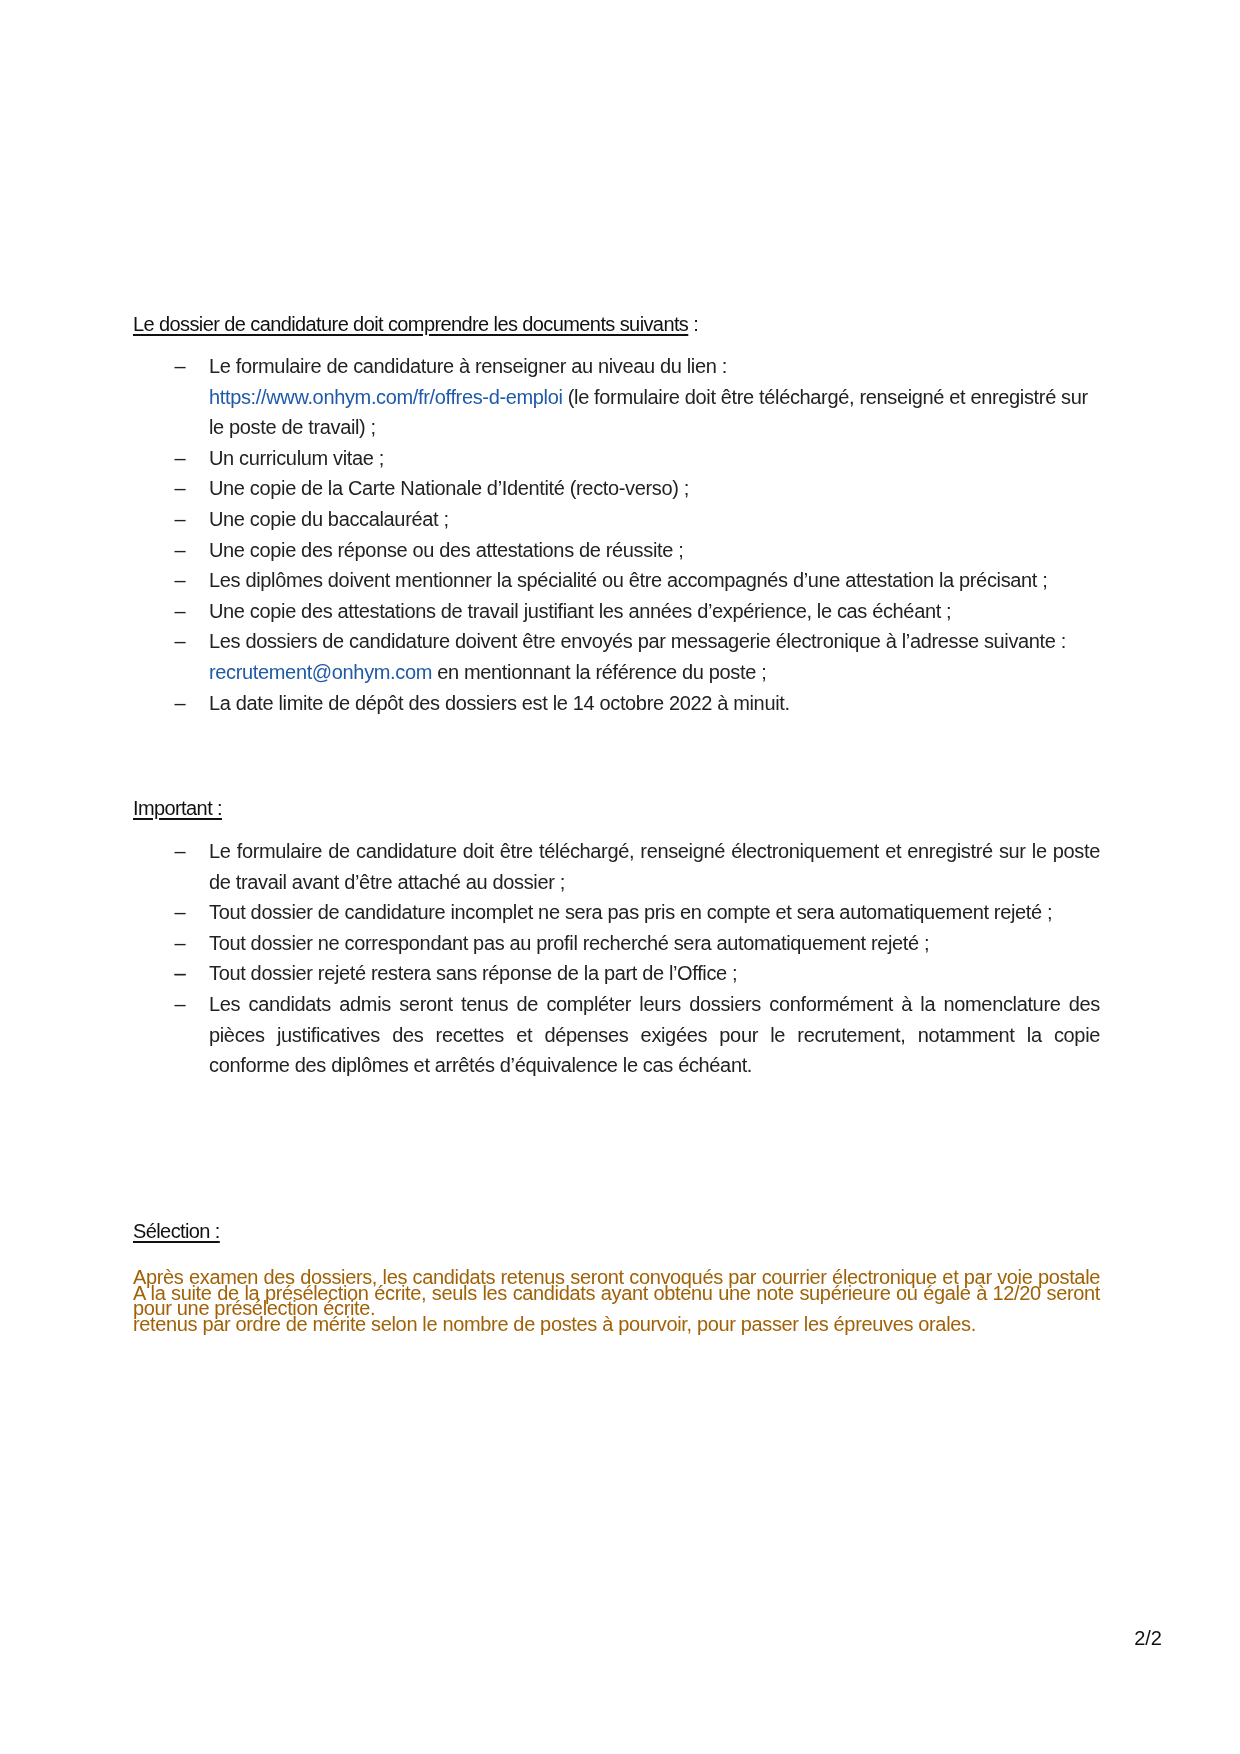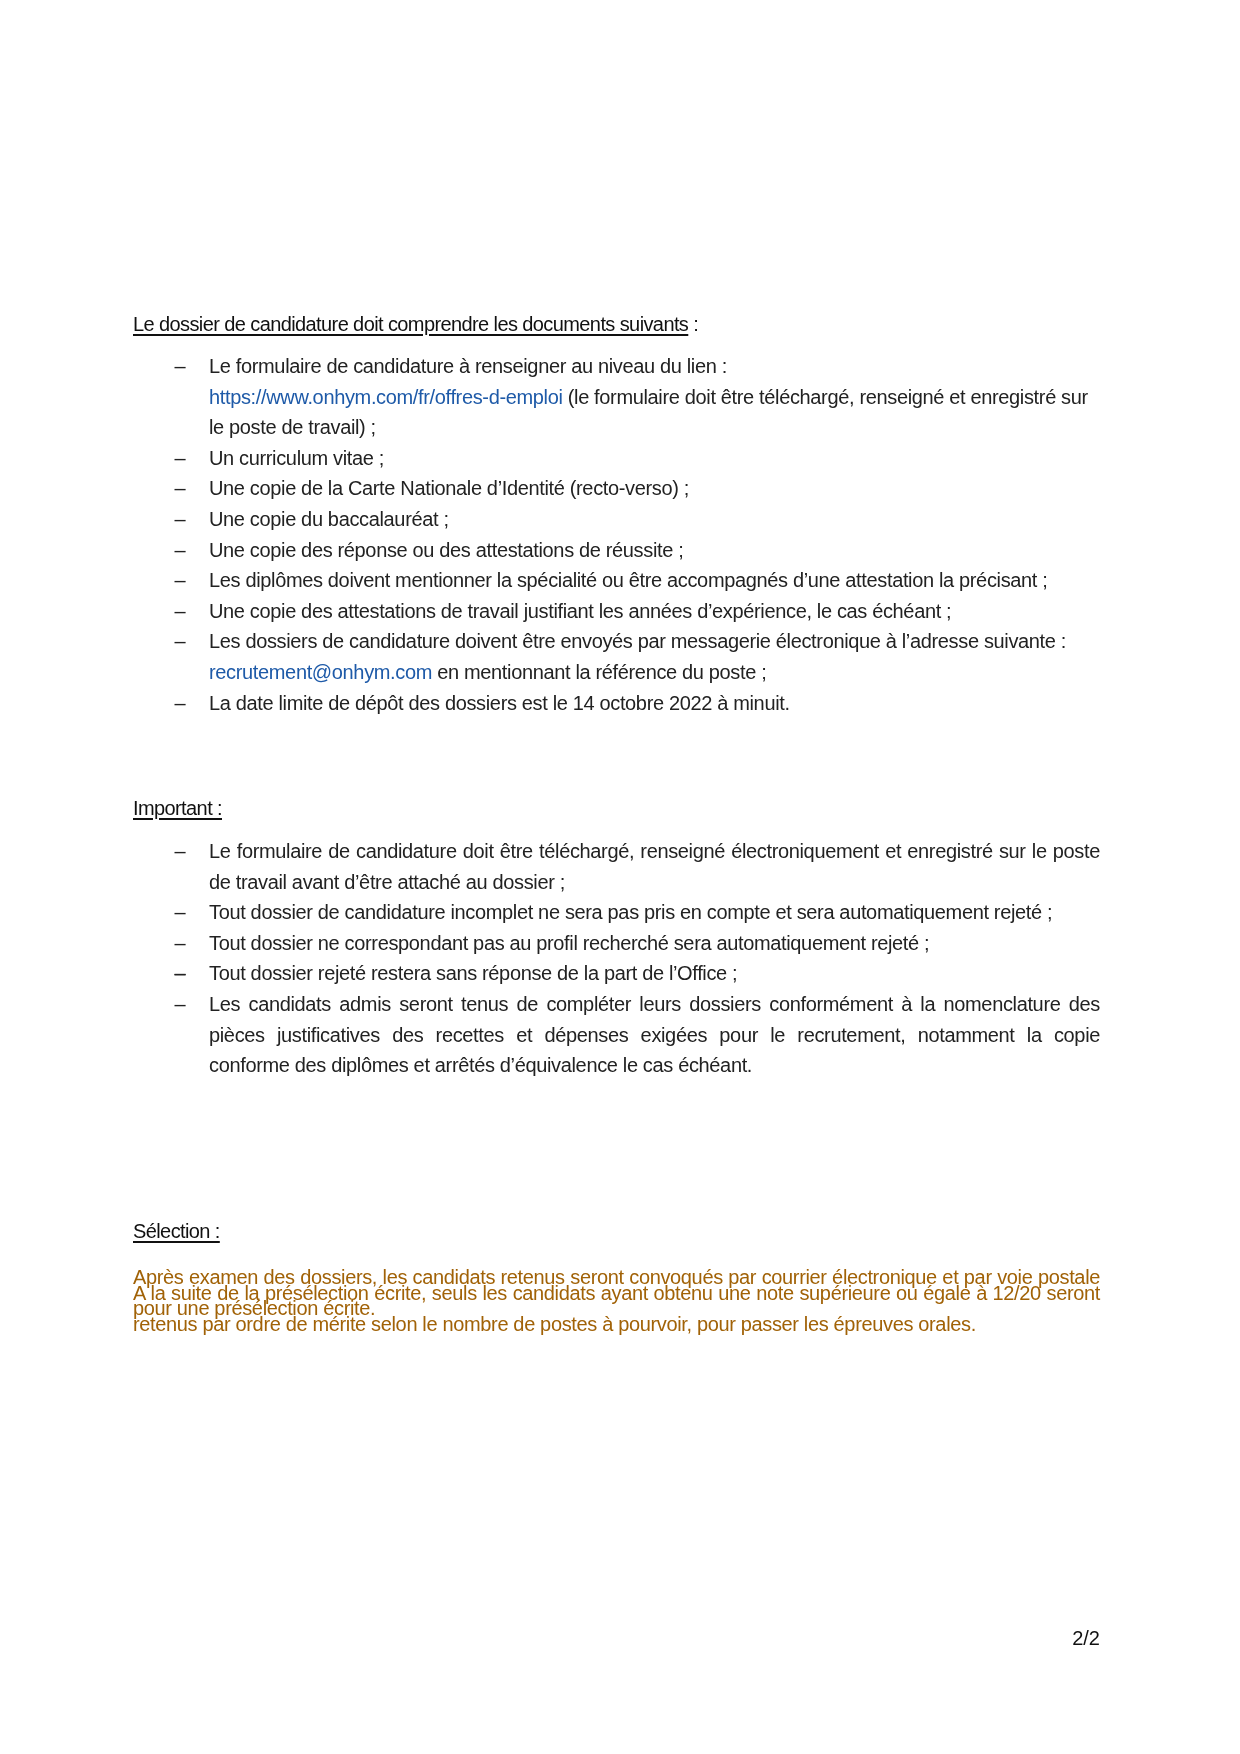--- a/index.html
+++ b/index.html
@@ -76,21 +76,21 @@
     width: 967px;
     margin: 0;
     font-size: 20px;
     line-height: 30.6px;
     letter-spacing: -0.35px;
     text-align: justify;
     color: #a16207;
   }
   .page-number {
     position: absolute;
-    left: 1055px;
+    left: 1117px;
     top: 1626px;
     width: 45px;
     text-align: right;
     font-size: 20px;
     line-height: 24px;
     color: #111;
   }
 </style>
 </head>
 <body>

